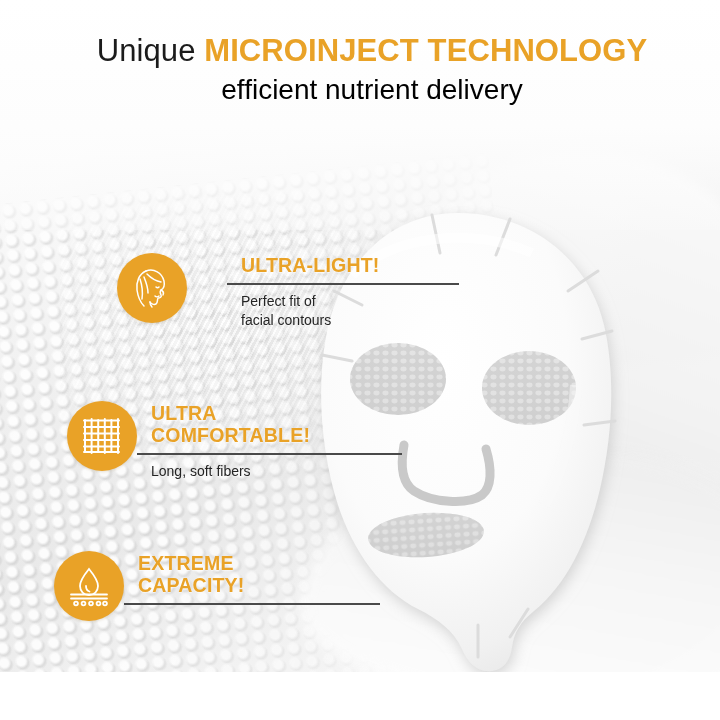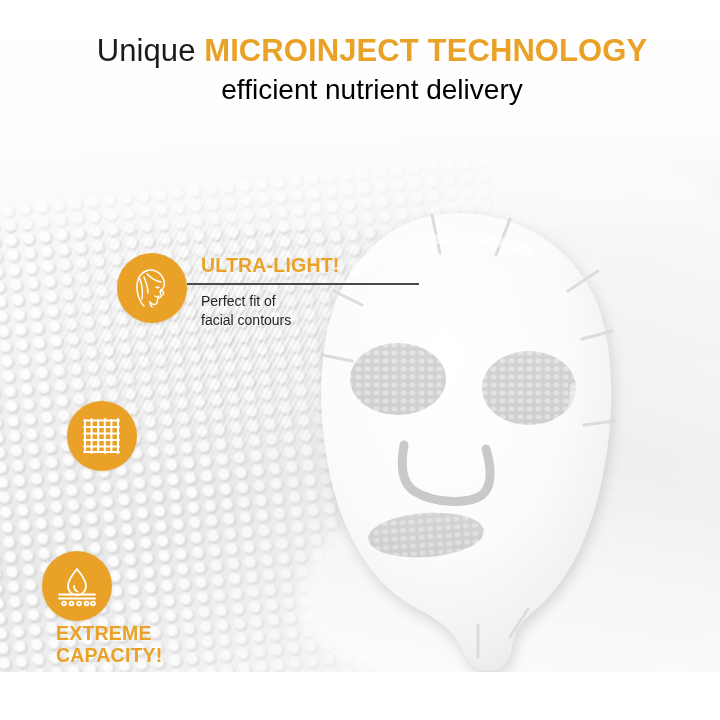--- a/index.html
+++ b/index.html
@@ -155,25 +155,25 @@
   }
   .feature-desc {
     color: #242424;
     font-size: 14px;
     line-height: 1.34;
     white-space: pre-line;
     text-shadow: 0 1px 1px rgba(255,255,255,0.5);
   }
 
   
-  #feature-1 { left: 117px; top: 253px; }
+  #feature-1 { left: 117px; top: 253px; gap: 40px; }
   #feature-1 .feature-rule { width: 232px; }
   #feature-2 { left: 67px; top: 401px; }
   #feature-2 .feature-rule { width: 265px; }
-  #feature-3 { left: 42px; top: 551px; flex-direction: column; }
+  #feature-3 { left: 54px; top: 551px; }
   #feature-3 .feature-rule { width: 256px; }
 
   
   .mask-wrap {
     position: absolute;
     left: 282px;
     top: 205px;
     width: 360px;
     height: 470px;
     z-index: 4;
@@ -298,20 +298,26 @@
         <path d="M30.4 5 L30.4 37"></path>
         <path d="M37 4 L37 38"></path>
         <path d="M3 5.5 L38 5.5"></path>
         <path d="M3 12 L38 12"></path>
         <path d="M3 18.5 L38 18.5"></path>
         <path d="M3 25 L38 25"></path>
         <path d="M3 31.5 L38 31.5"></path>
         <path d="M3 37 L38 37"></path>
       </svg>
     </div>
+    <div class="feature-body">
+      <div class="feature-heading">ULTRA
+COMFORTABLE!</div>
+      <div class="feature-rule"></div>
+      <div class="feature-desc">Long, soft fibers</div>
+    </div>
   </div>
 
   <div class="feature" id="feature-3">
     <div class="feature-icon">
       <svg width="46" height="44" viewBox="0 0 46 44" fill="none" stroke="#ffffff" stroke-width="1.8" stroke-linecap="round">
         <path d="M23 5 C23 5 14 16 14 22 C14 27.5 18 31 23 31 C28 31 32 27.5 32 22 C32 16 23 5 23 5 Z"></path>
         <path d="M20 22 C20 25 21.5 27 23.5 27.5"></path>
         <path d="M5 30.5 L41 30.5"></path>
         <path d="M5 34.5 L41 34.5"></path>
         <circle cx="10" cy="39.5" r="1.9"></circle>

